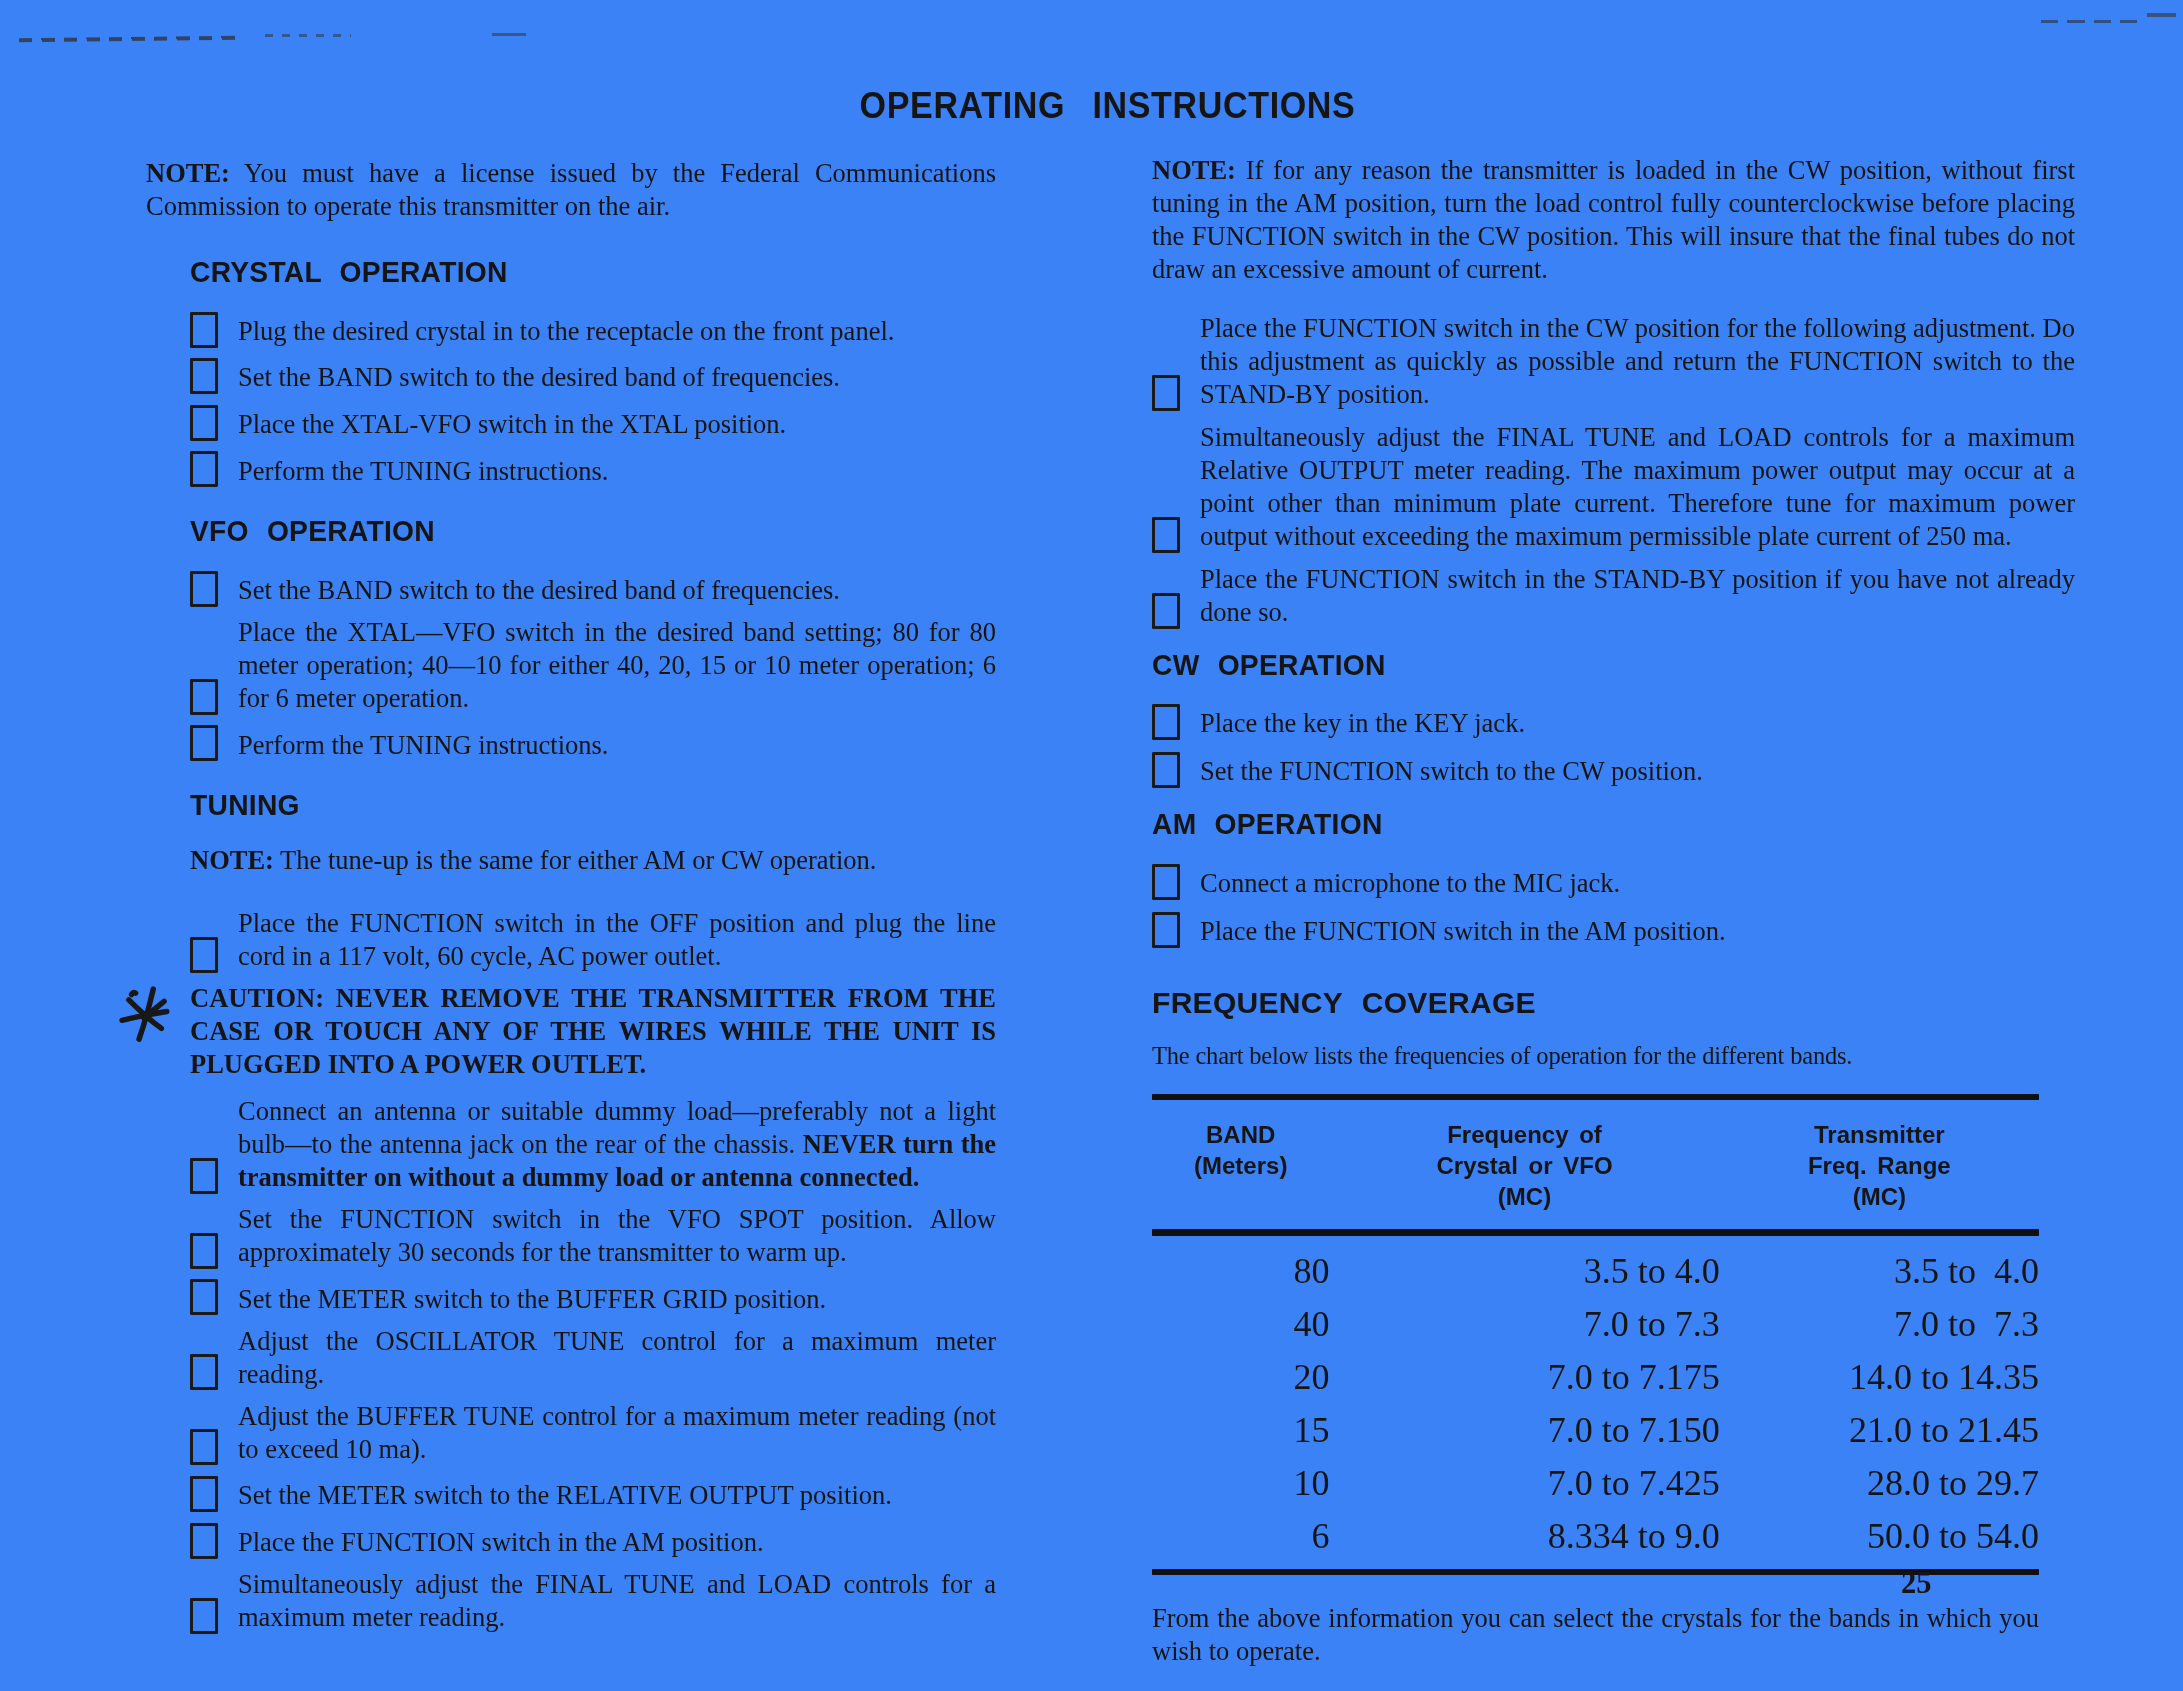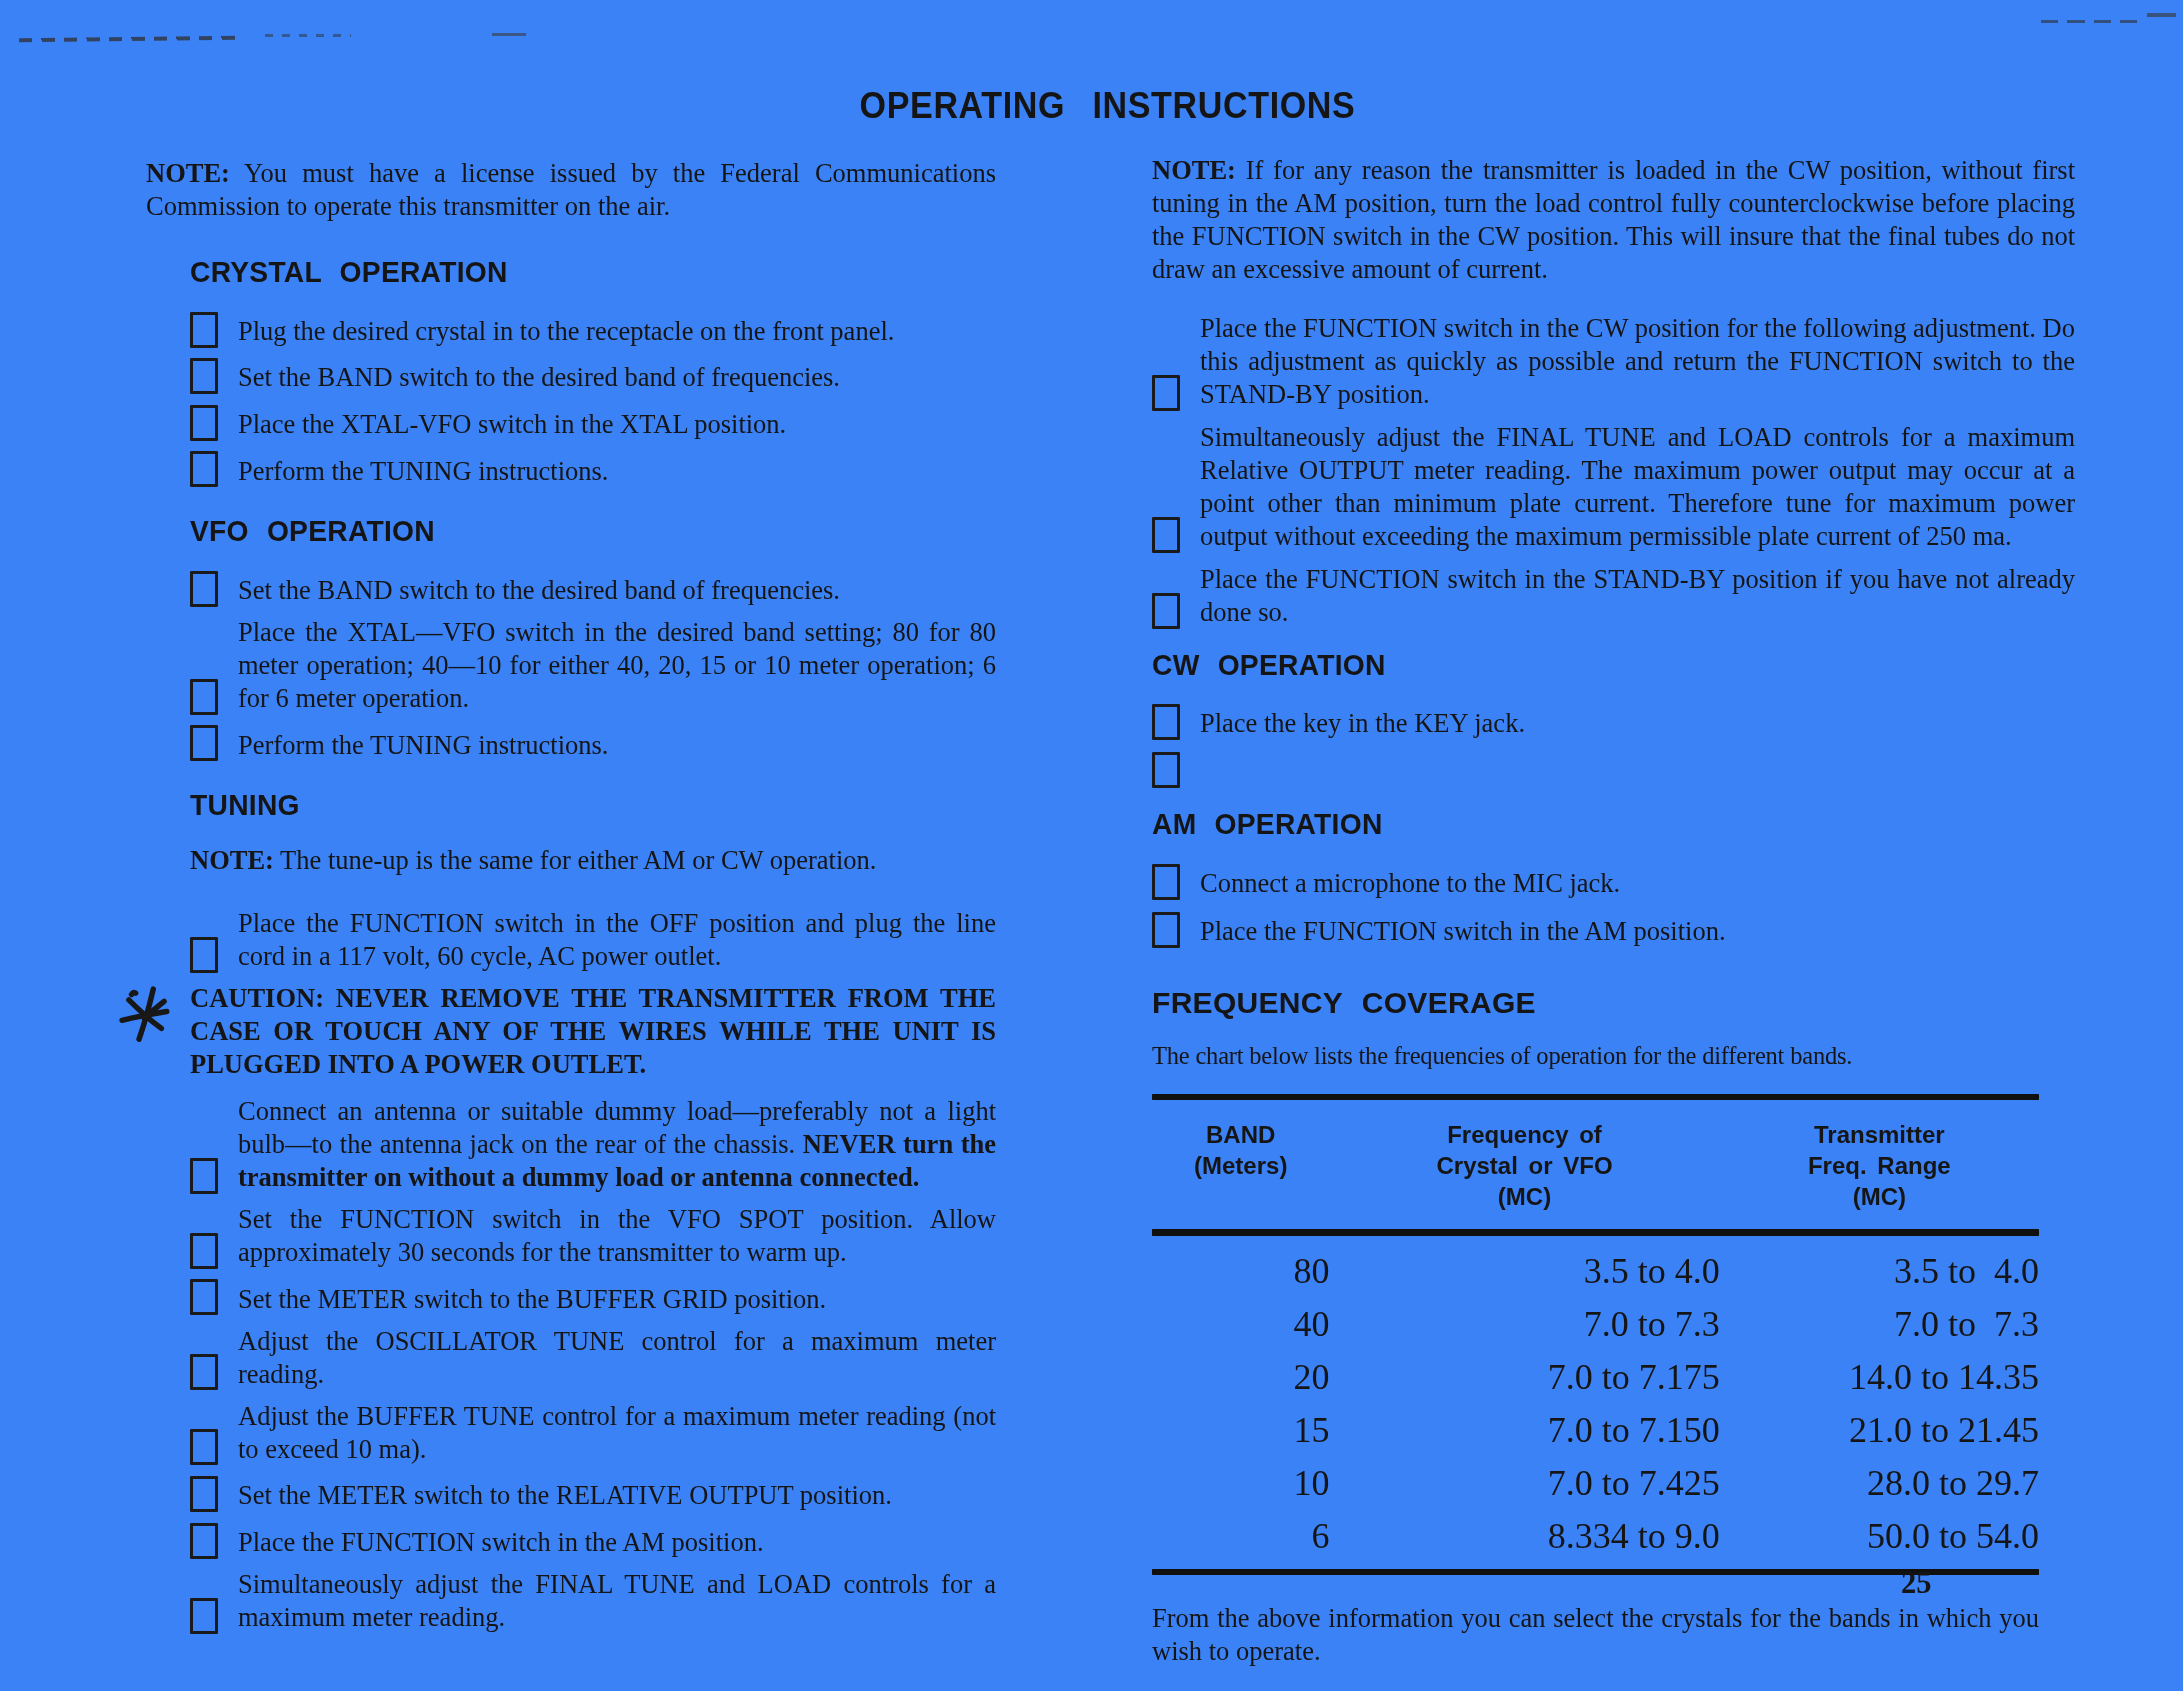--- a/index.html
+++ b/index.html
@@ -212,20 +212,21 @@
     </div>
 
     <div class="sec-tight">
       <div class="h">CW OPERATION</div>
       <div class="item">
         <span class="box"></span>
         <div class="t">Place the key in the KEY jack.</div>
       </div>
       <div class="item">
         <span class="box"></span>
+        <div class="t">Set the FUNCTION switch to the CW position.</div>
       </div>
     </div>
 
     <div class="sec-tight">
       <div class="h">AM OPERATION</div>
       <div class="item">
         <span class="box"></span>
         <div class="t">Connect a microphone to the MIC jack.</div>
       </div>
       <div class="item">

